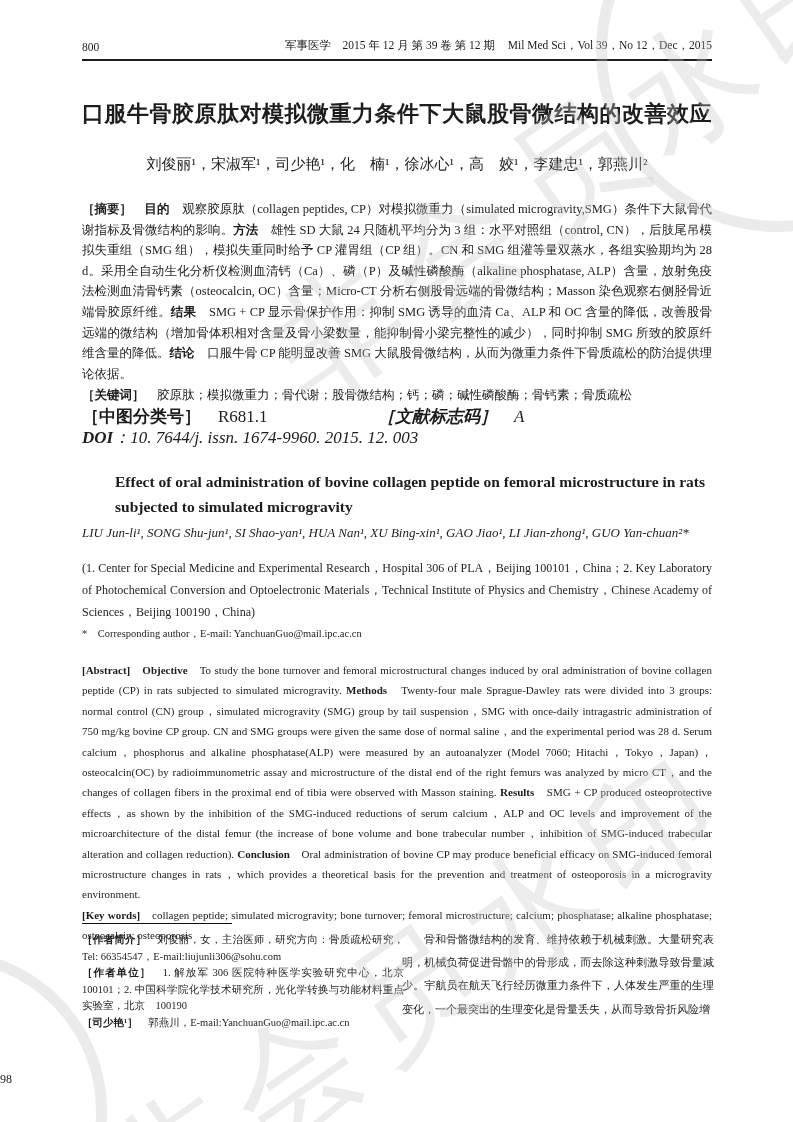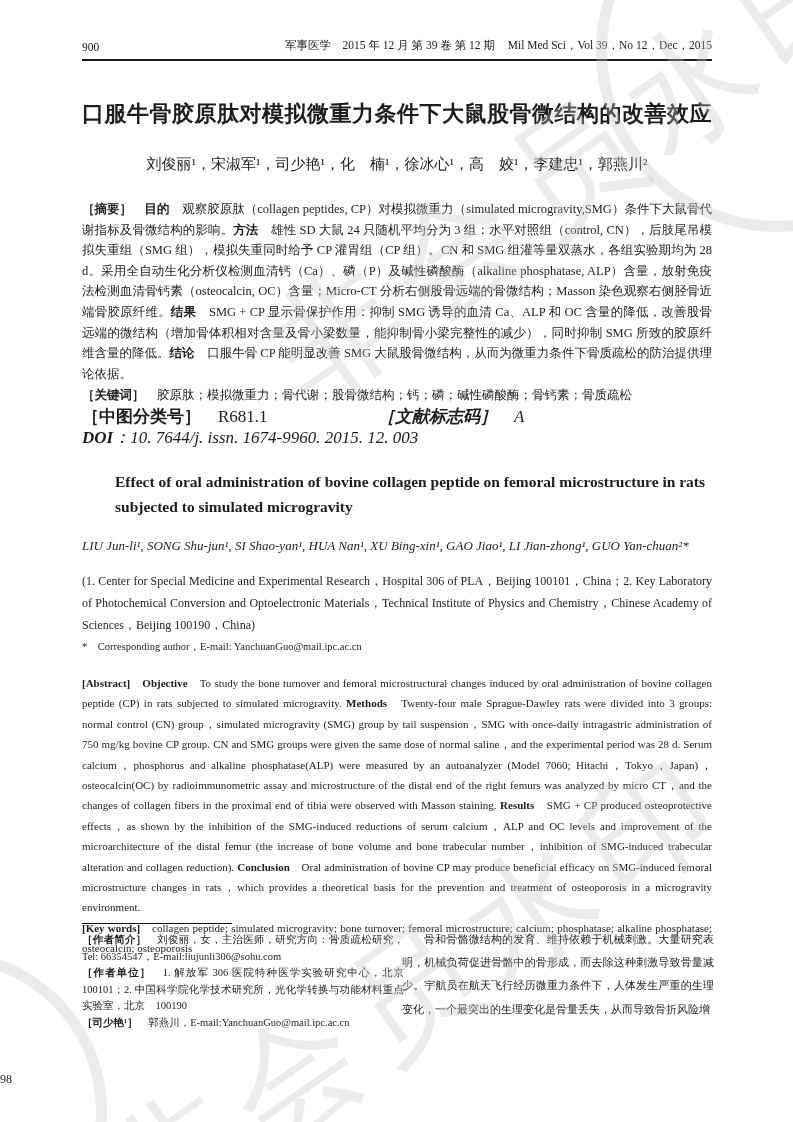--- a/index.html
+++ b/index.html
@@ -31,21 +31,21 @@
   }
   .authors-cn{margin-top:26px;text-align:center;font-size:15px;}
 
   .abs-cn{margin-top:25px;font-size:12.5px;line-height:20.6px;text-align:justify;}
   .kw-cn{margin-top:1px;font-size:12.5px;line-height:20.6px;}
   .meta-row{display:flex;font-size:17px;line-height:21.5px;}
   .meta-row .cell-a{width:47%;}
   .meta-row .cell-b{flex:1;font-style:italic;}
 
   .title-en{margin-top:20px;font-size:15.5px;font-weight:bold;line-height:25px;text-align:left;margin-left:33px;}
-  .authors-en{margin-top:15px;font-size:13px;font-style:italic;line-height:23px;}
+  .authors-en{margin-top:2px;font-size:13px;font-style:italic;line-height:23px;}
   .affiliation-en{margin-top:13px;font-size:12px;line-height:22px;text-align:justify;}
   .corresponding-en{margin-top:4px;font-size:10.5px;}
 
   .abs-en{margin-top:19px;font-size:11px;line-height:20.4px;text-align:justify;}
   .kw-en{font-size:11px;line-height:20.4px;text-align:justify;}
 
   
   .footnotes{
     position:absolute;left:82px;top:923px;width:322px;z-index:2;
     font-size:10.5px;line-height:16.5px;text-align:justify;
@@ -81,21 +81,21 @@
   .b{font-weight:bold;}
 </style>
 </head>
 <body>
 
 <div class="page">
 
   <div class="content">
 
     <div class="header">
-      <span>900</span>
+      <span>800</span>
       <span class="journal-info">
         <span>军事医学　2015 年 12 月 第 39 卷 第 12 期</span>
         <span>Mil Med Sci，Vol 39，No 12，Dec，2015</span>
       </span>
     </div>
 
     <div class="title-cn">口服牛骨胶原肽对模拟微重力条件下大鼠股骨微结构的改善效应</div>
 
     <div class="authors-cn">刘俊丽¹，宋淑军¹，司少艳¹，化　楠¹，徐冰心¹，高　姣¹，李建忠¹，郭燕川²</div>
 

